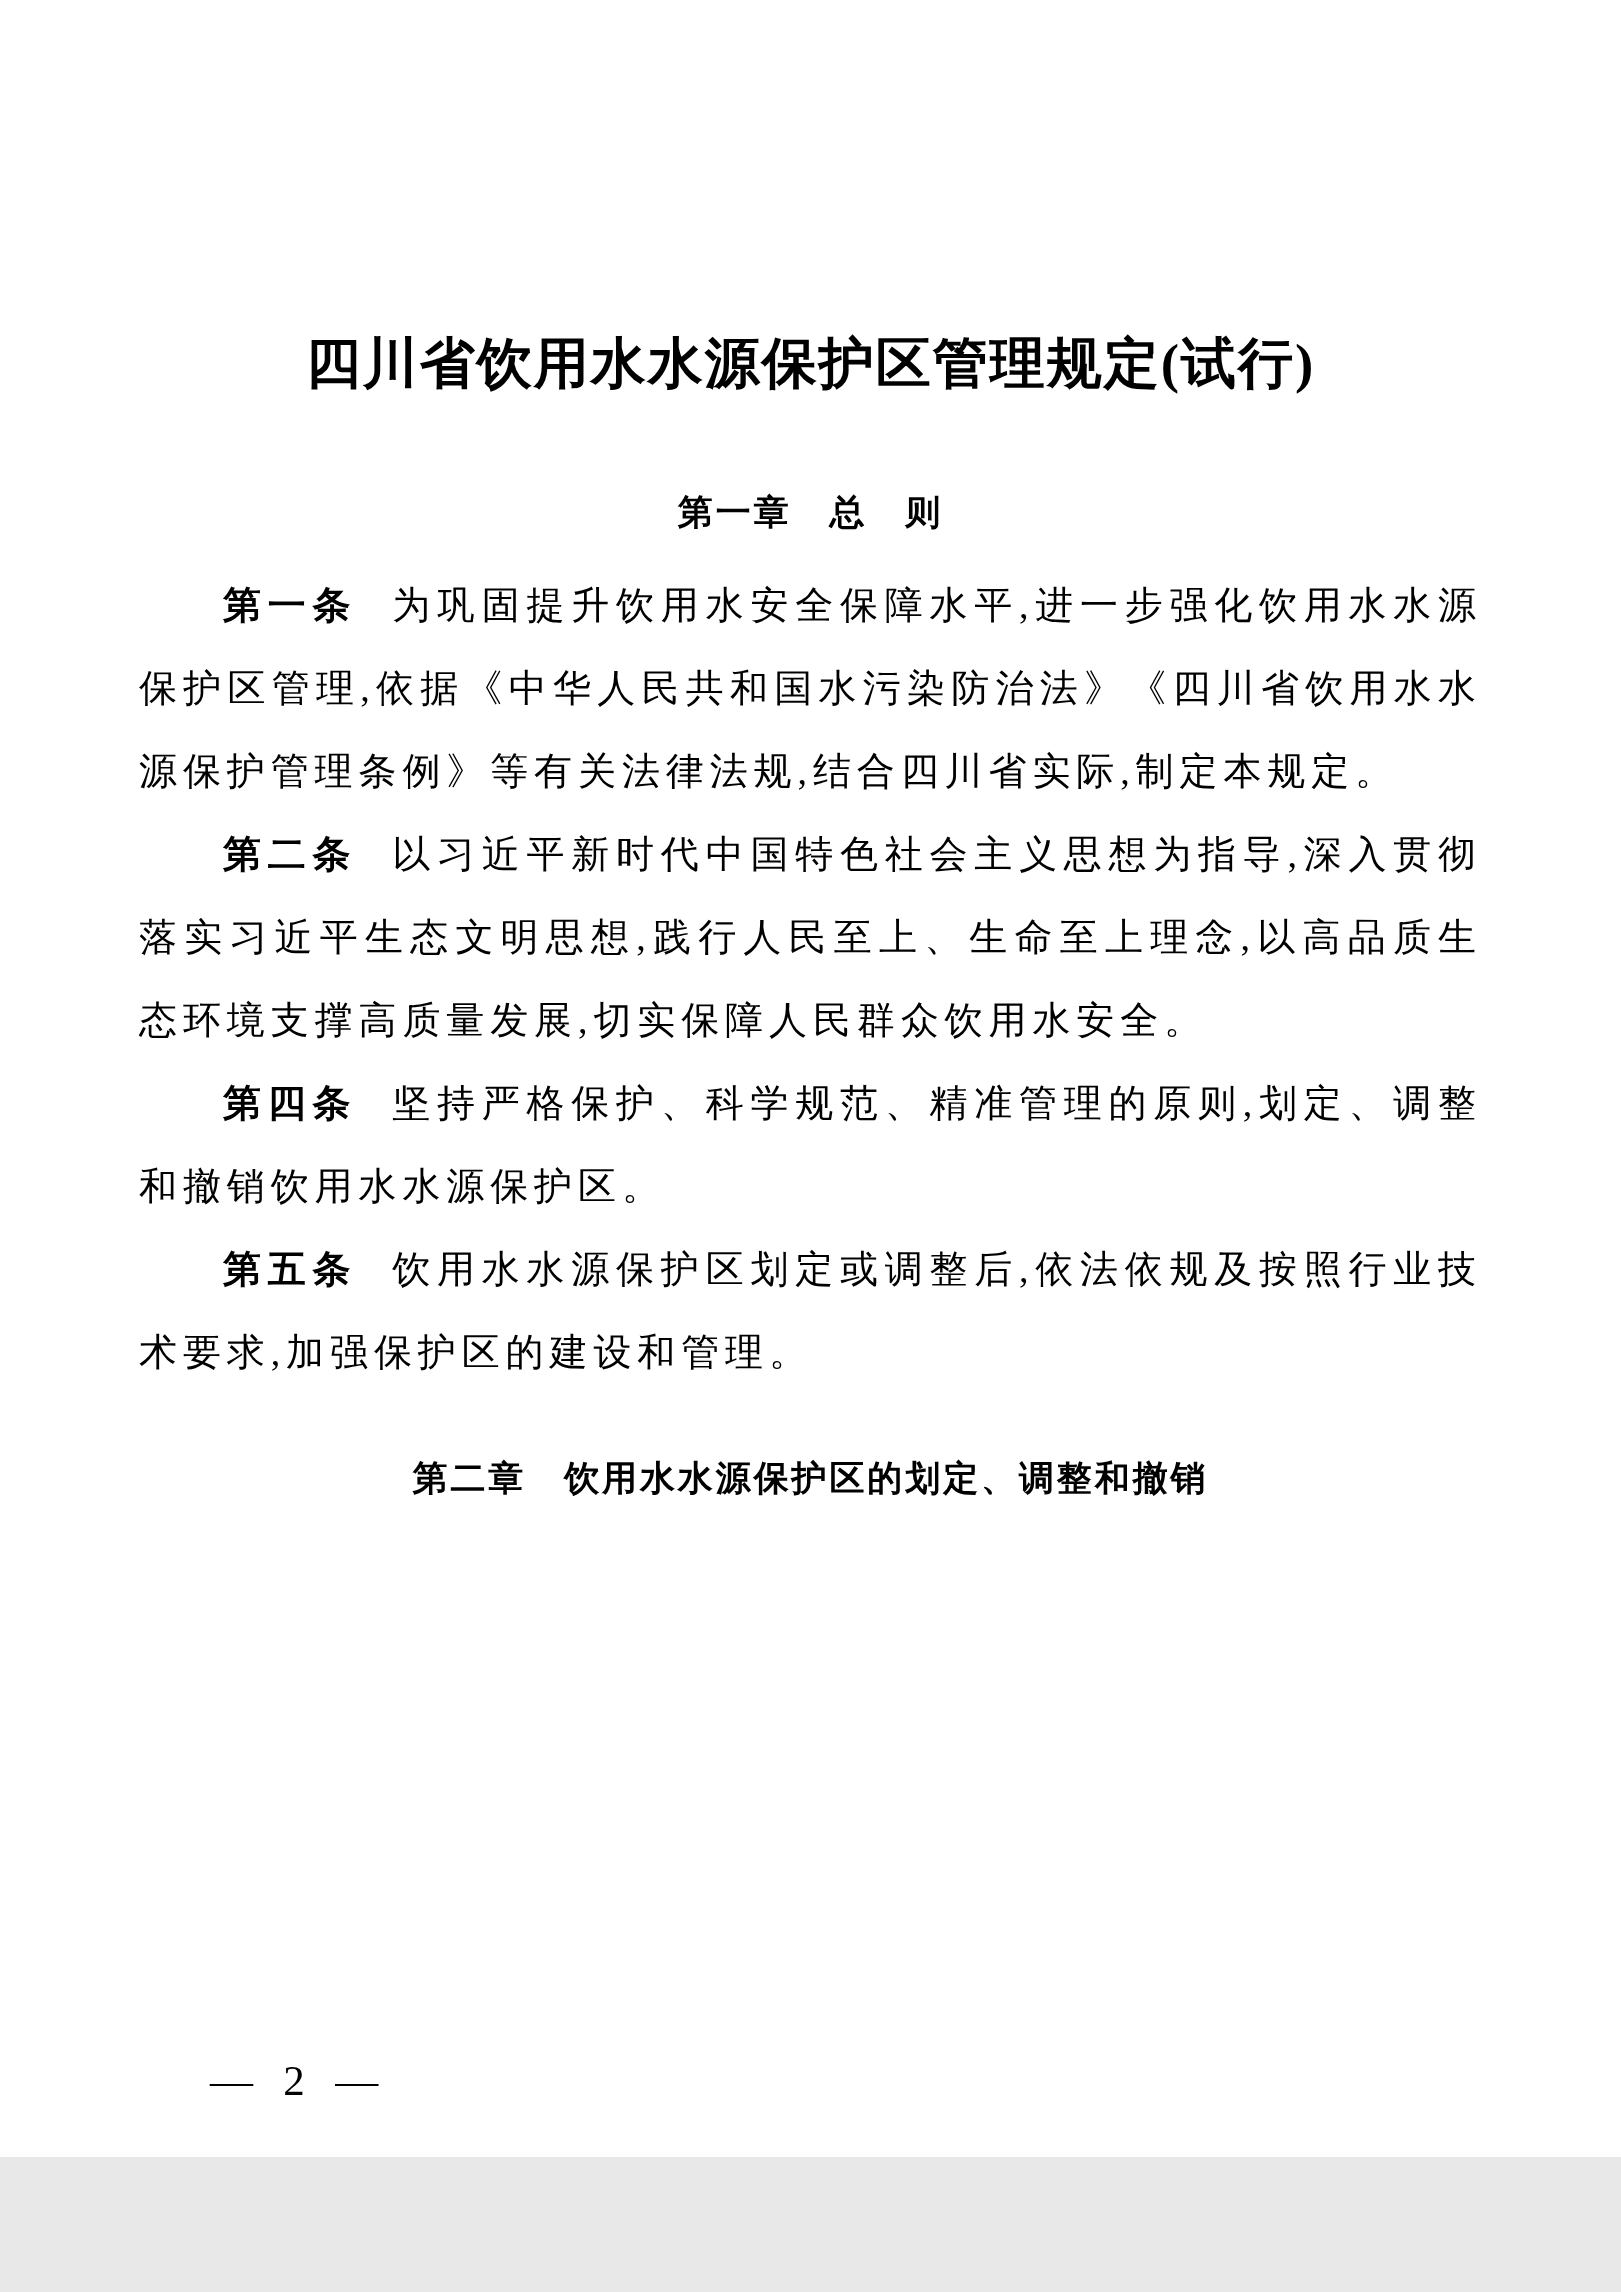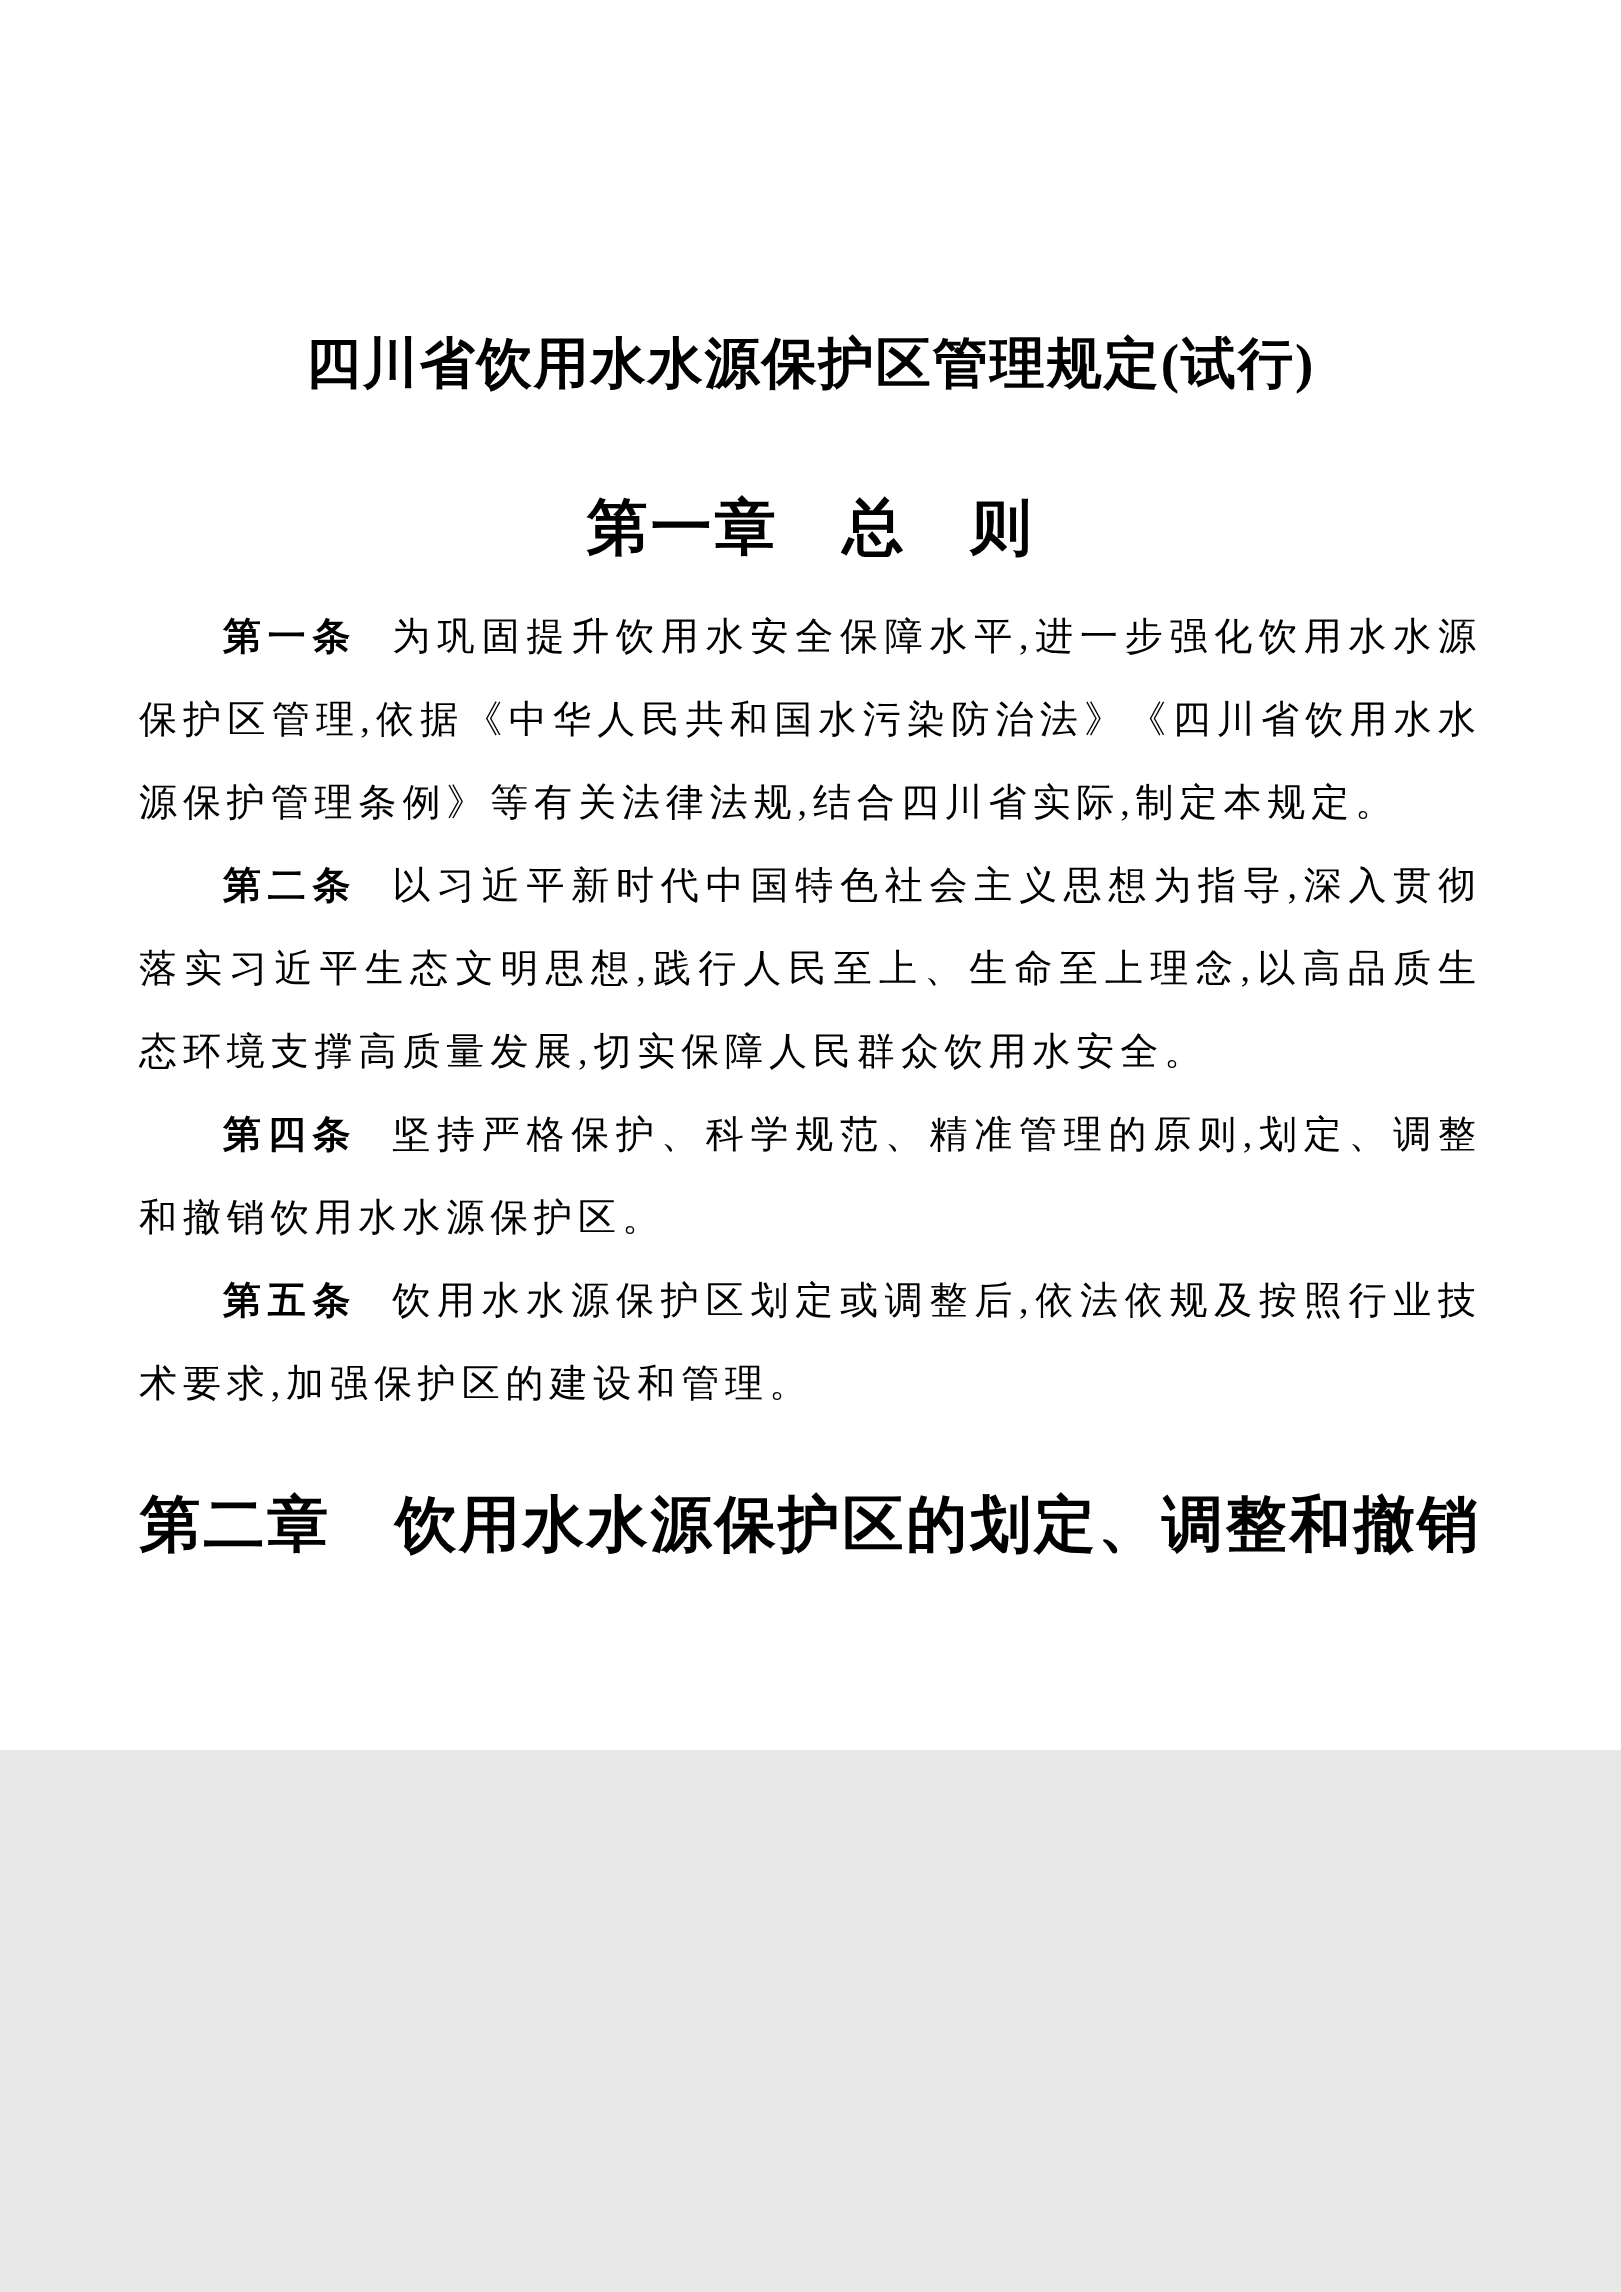--- a/index.html
+++ b/index.html
@@ -3,42 +3,42 @@
 <meta charset="utf-8">
 <style>
   html, body {
     margin: 0;
     padding: 0;
     background: #e8e8e8;
   }
   .page {
     position: relative;
     width: 1621px;
-    height: 1750px;
+    height: 2157px;
     margin: 0 auto;
     background: #ffffff;
     color: #000000;
     font-family: "Liberation Serif", "DejaVu Serif", serif;
     overflow: hidden;
   }
   .content {
     padding: 0 139px;
   }
   .doc-title {
     margin: 331px 0 0 0;
     font-size: 55px;
     line-height: 1.2;
     font-weight: 700;
     text-align: center;
     letter-spacing: 2px;
     font-family: "Liberation Serif", "DejaVu Serif", serif;
   }
   .chapter-heading {
     font-family: "Liberation Sans", "DejaVu Sans", sans-serif;
-    font-size: 61px;
+    font-size: 35px;
     line-height: 1.2;
     font-weight: 700;
     text-align: center;
     letter-spacing: 2.9px;
   }
   .ch1 {
     margin: 94px 0 31px 0;
   }
   .ch2 {
     margin: 63px 0 20px 0;

